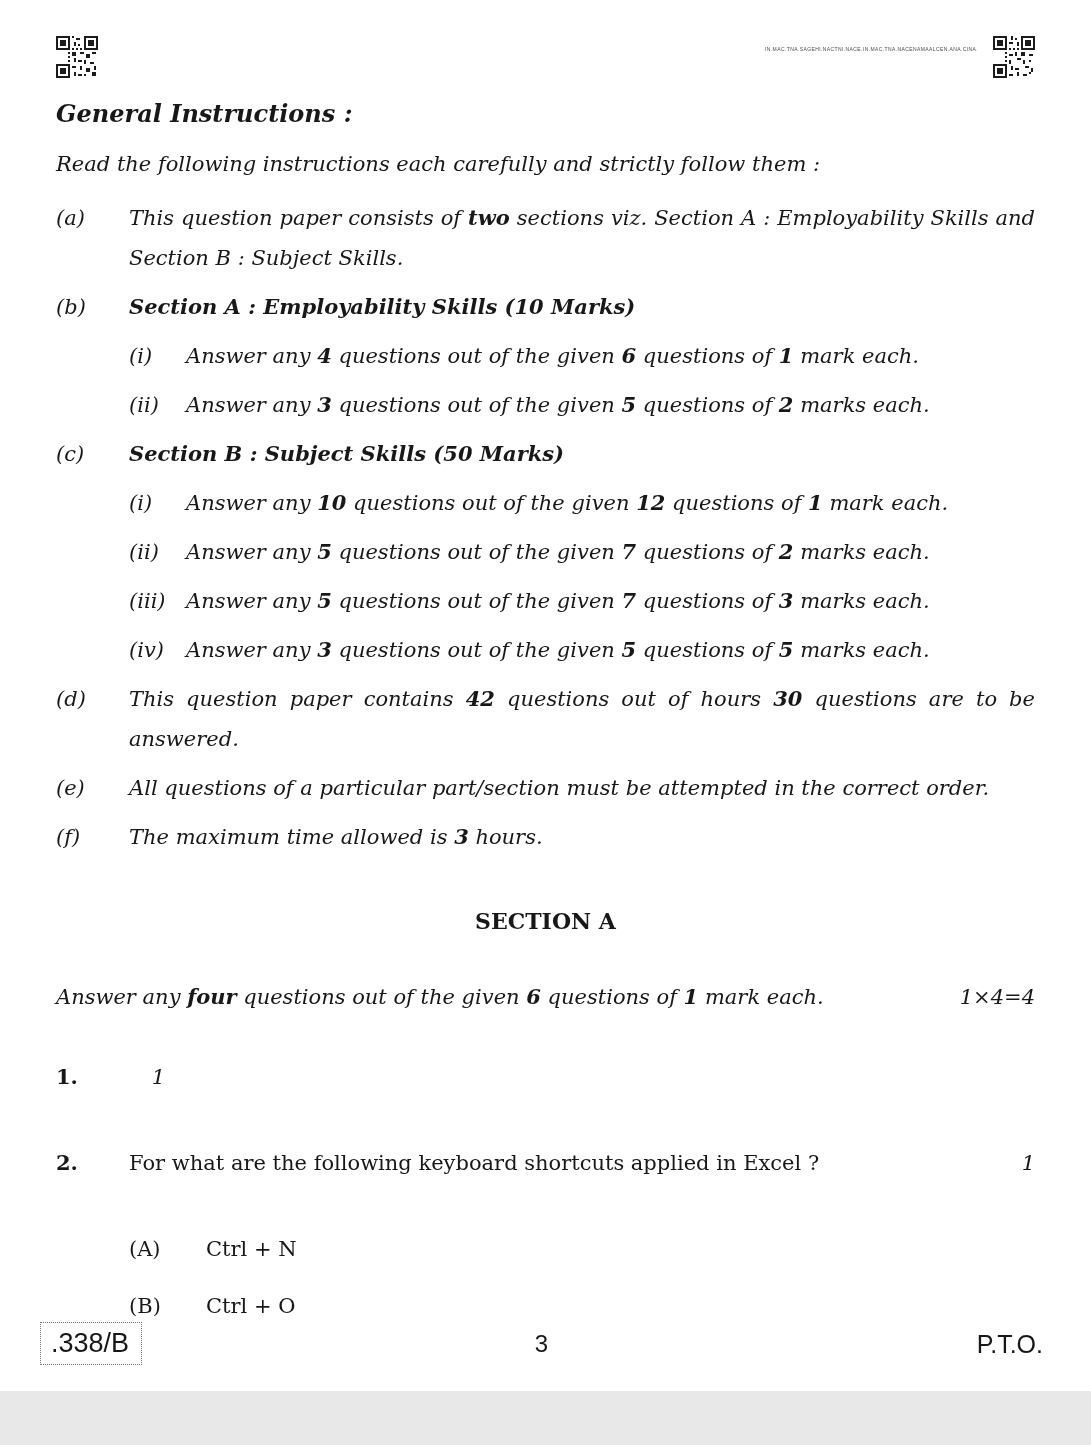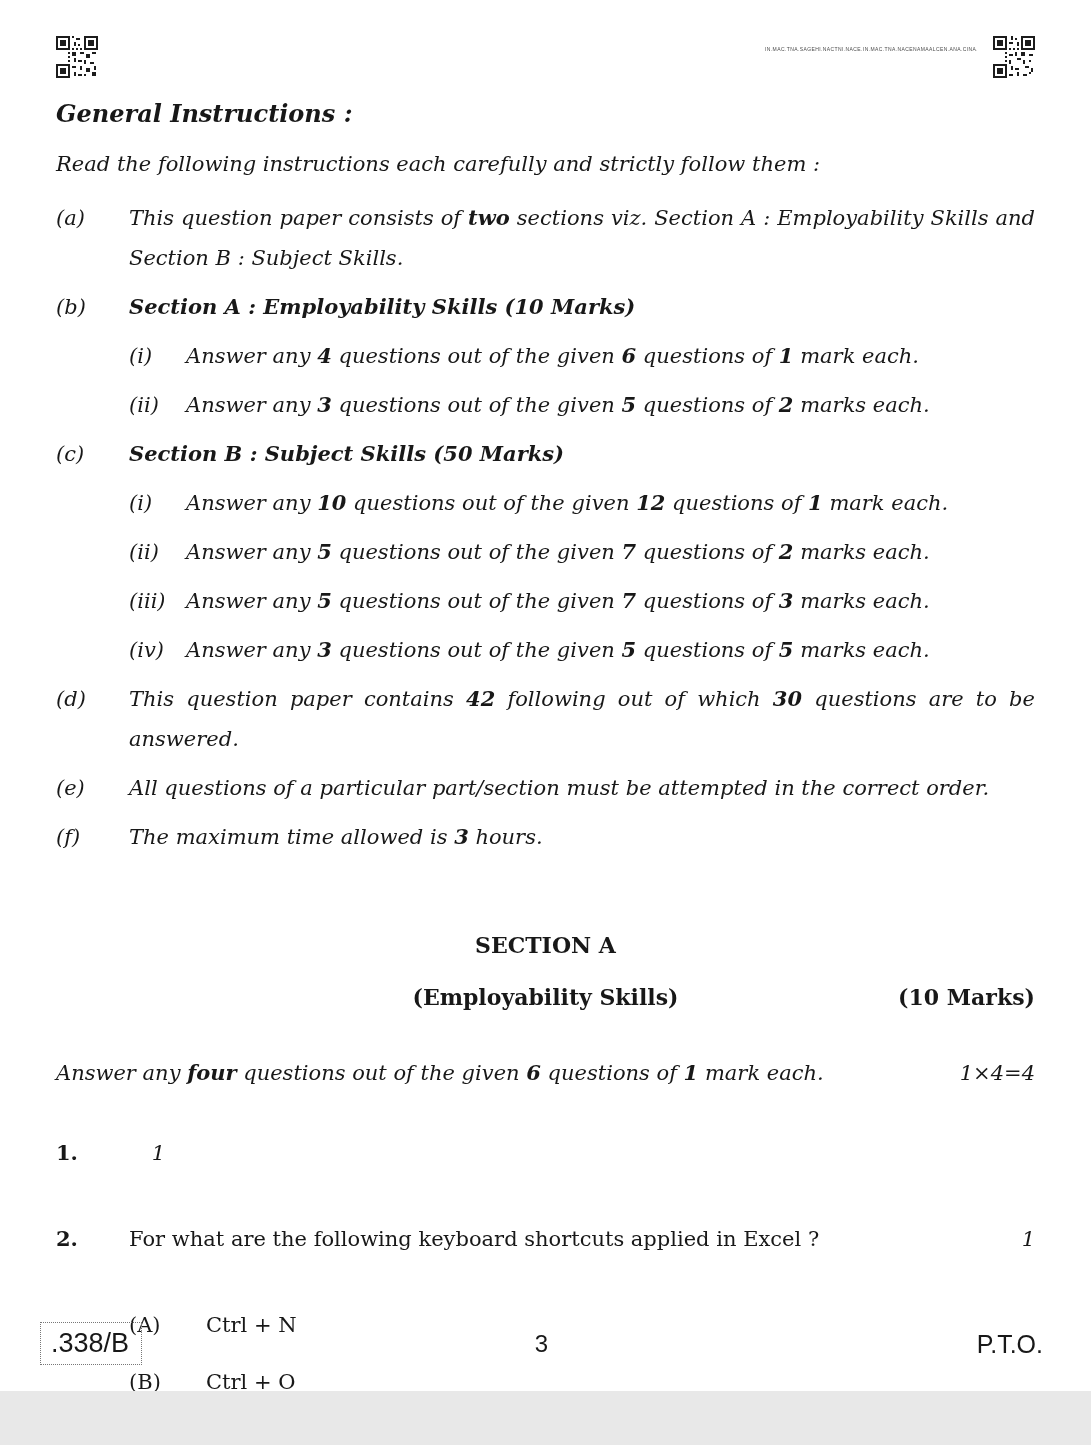--- a/index.html
+++ b/index.html
@@ -30,21 +30,21 @@
   .gi-heading { font-size:24px; font-weight:bold; font-style:italic; margin-bottom:10px; }
   .instructions { font-style:italic; }
   .gi-intro { margin-bottom:14px; }
   .inst-row { display:flex; margin-bottom:9px; }
   .inst-label { width:73px; flex-shrink:0; }
   .inst-body { flex:1; text-align:justify; }
   .inst-row.sub { margin-left:73px; }
   .inst-row.sub .inst-label { width:57px; }
   .b { font-weight:bold; }
   
-  .section-head { margin-top:68px; font-style:normal; }
+  .section-head { margin-top:44px; font-style:normal; }
   .sec-title { text-align:center; font-weight:bold; font-size:22px; }
   .sec-sub-row { position:relative; text-align:center; margin-top:12px; font-weight:bold; font-size:22px; }
   .sec-marks { position:absolute; right:0; top:0; }
   .sec-intro-row { display:flex; justify-content:space-between; font-style:italic; margin-top:36px; }
   
   .questions { margin-top:40px; }
   .q-row { display:flex; margin-bottom:46px; }
   .q-num { width:73px; flex-shrink:0; font-weight:bold; }
   .q-text { flex:1; }
   .q-marks { width:36px; text-align:right; font-style:italic; flex-shrink:0; }
@@ -192,40 +192,36 @@
       <span class="inst-body"><span>Answer any </span><span class="b">5</span><span> questions out of the given </span><span class="b">7</span><span> questions of </span><span class="b">3</span><span> marks each.</span></span>
     </div>
 
     <div class="inst-row sub">
       <span class="inst-label">(iv)</span>
       <span class="inst-body"><span>Answer any </span><span class="b">3</span><span> questions out of the given </span><span class="b">5</span><span> questions of </span><span class="b">5</span><span> marks each.</span></span>
     </div>
 
     <div class="inst-row">
       <span class="inst-label">(d)</span>
-      <span class="inst-body"><span>This question paper contains </span><span class="b">42</span><span> following out of which </span><span class="b">30</span><span> questions are to be answered.</span></span>
+      <span class="inst-body"><span>This question paper contains </span><span class="b">42</span><span> questions out of hours </span><span class="b">30</span><span> questions are to be answered.</span></span>
     </div>
 
     <div class="inst-row">
       <span class="inst-label">(e)</span>
       <span class="inst-body"><span>All questions of a particular part/section must be attempted in the correct order.</span></span>
     </div>
 
     <div class="inst-row">
       <span class="inst-label">(f)</span>
       <span class="inst-body"><span>The maximum time allowed is </span><span class="b">3</span><span> hours.</span></span>
     </div>
   </div>
 
   <div class="section-head">
     <div class="sec-title">SECTION A</div>
-    <div class="sec-sub-row">
-      <span>(Employability Skills)</span>
-      <span class="sec-marks">(10 Marks)</span>
-    </div>
   </div>
 
   <div class="sec-intro-row">
     <span><span>Answer any </span><span class="b">four</span><span> questions out of the given </span><span class="b">6</span><span> questions of </span><span class="b">1</span><span> mark each.</span></span>
     <span>1×4=4</span>
   </div>
 
   <div class="questions">
 
     <div class="q-row">

